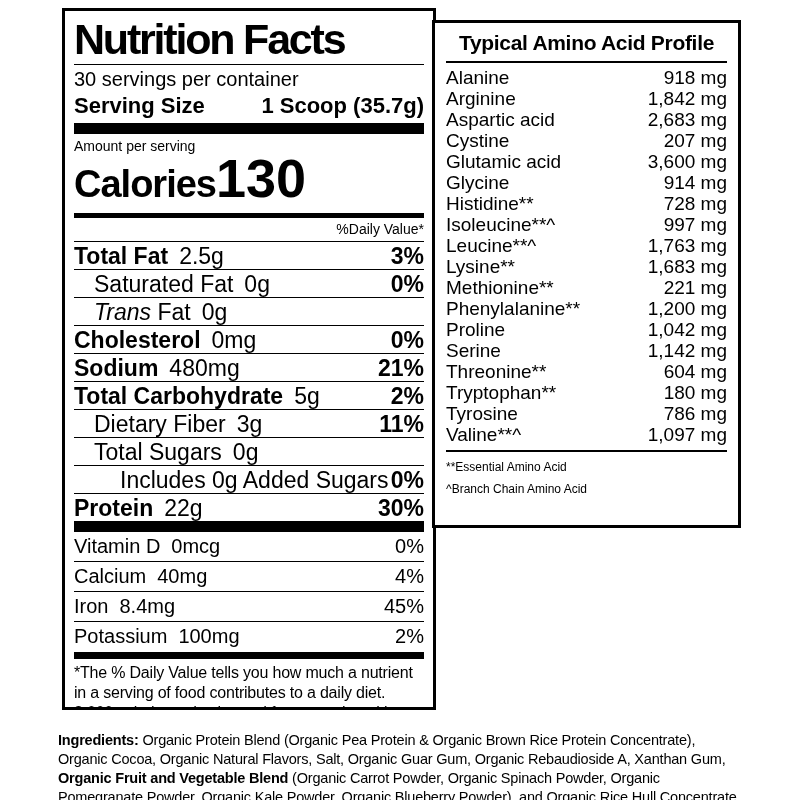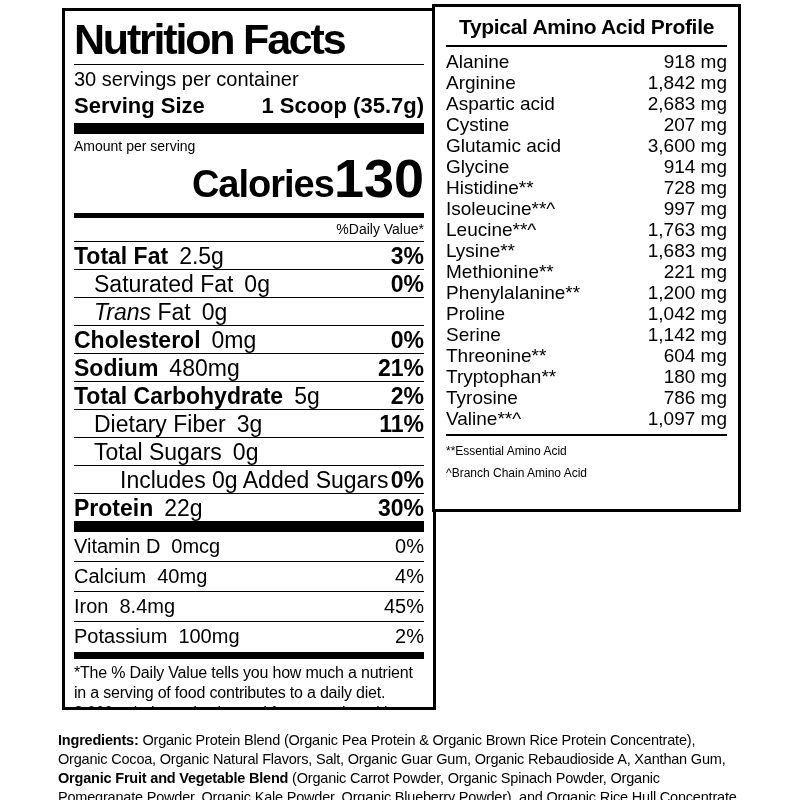--- a/index.html
+++ b/index.html
@@ -17,21 +17,21 @@
   .nf-title{
     font-size:43px;font-weight:800;letter-spacing:-2.2px;line-height:48px;
     margin:0;white-space:nowrap;
   }
   .nf-title-rule{border-top:1px solid #000;margin:1px 0 2px 0;}
   .nf-servings{font-size:20px;line-height:25px;}
   .nf-serving-row{display:flex;justify-content:space-between;align-items:baseline;
     font-size:22px;font-weight:bold;line-height:28px;}
   .bar-thick{height:11px;background:#000;margin:3px 0 4px 0;}
   .nf-amount{font-size:14px;line-height:17px;}
-  .nf-cal-row{display:flex;justify-content:flex-end;align-items:baseline;margin-top:-2px;}
+  .nf-cal-row{display:flex;justify-content:flex-start;align-items:baseline;margin-top:-2px;}
   .nf-cal-label{font-size:38px;font-weight:800;letter-spacing:-1px;line-height:50px;}
   .nf-cal-value{font-size:54px;font-weight:800;line-height:50px;}
   .bar-cal{height:5px;background:#000;margin:4px 0 0 0;}
   .nf-dv{font-size:14px;line-height:23px;text-align:right;}
   .row{display:flex;justify-content:space-between;align-items:baseline;
     border-top:1px solid #000;font-size:23px;line-height:26px;padding:1px 0 0 0;}
   .row .left{white-space:nowrap;}
   .b{font-weight:bold;}
   .it{font-style:italic;}
   .ind1{padding-left:20px;}
@@ -39,21 +39,21 @@
   .amt{margin-left:11px;}
   .pct-b{font-weight:bold;}
   .bar-thick2{height:11px;background:#000;margin:0;}
   .vrow{display:flex;justify-content:space-between;align-items:baseline;
     font-size:20px;line-height:27px;padding:1px 0;}
   .vrow + .vrow{border-top:1px solid #000;}
   .bar-med{height:7px;background:#000;margin:1px 0 4px 0;}
   .nf-footnote{font-size:16px;line-height:20px;letter-spacing:-0.2px;}
   
   .aa-panel{
-    position:absolute;left:432px;top:4px;width:309px;height:508px;
+    position:absolute;left:432px;top:20px;width:309px;height:508px;
     border:3px solid #000;box-sizing:border-box;padding:6px 11px 6px 11px;
     background:#fff;overflow:hidden;
   }
   .aa-title{font-size:21px;font-weight:bold;letter-spacing:-0.3px;line-height:27px;
     text-align:center;margin:0;white-space:nowrap;}
   .aa-sub{font-size:19px;line-height:23px;text-align:center;}
   .aa-rule{border-top:2.5px solid #000;margin:5px 0 4px 0;}
   .aa-row{display:flex;justify-content:space-between;align-items:baseline;
     font-size:19px;line-height:21px;}
   .aa-notes{font-size:12px;line-height:22px;margin-top:3px;}

